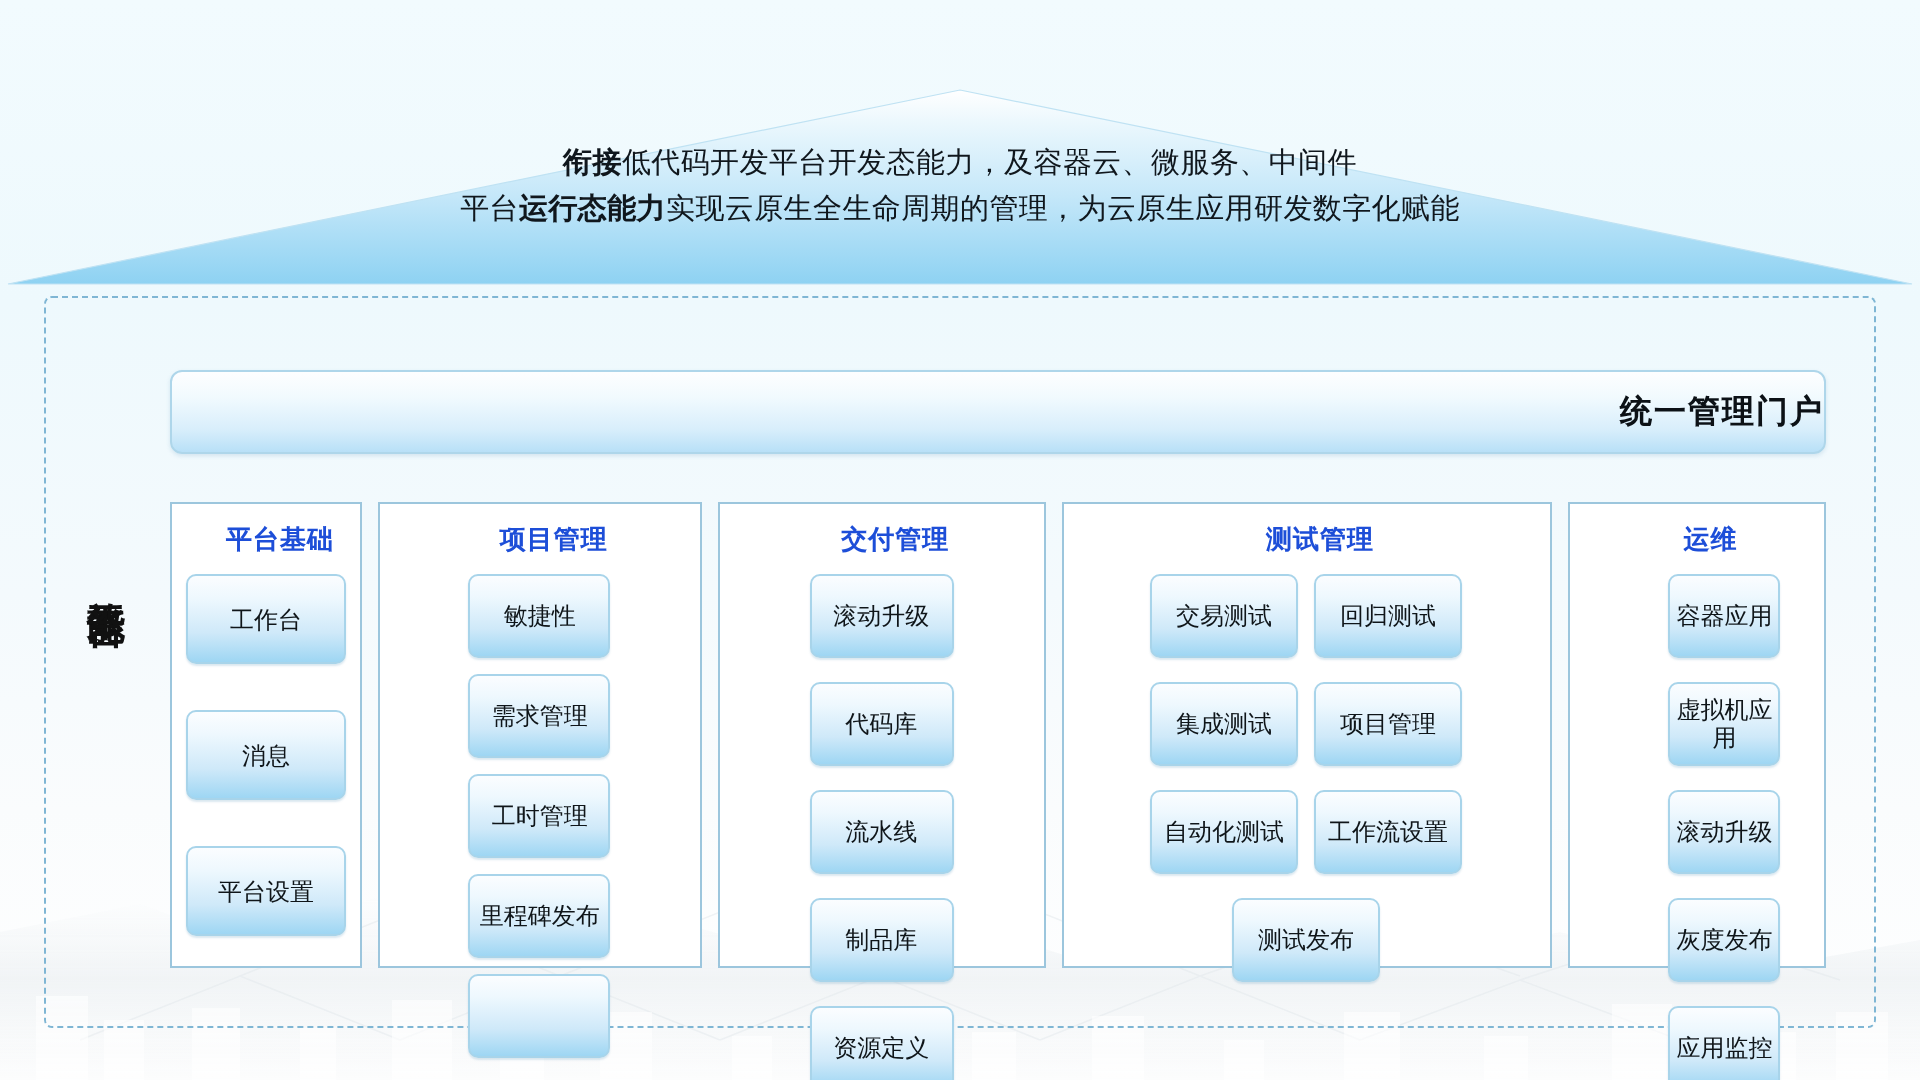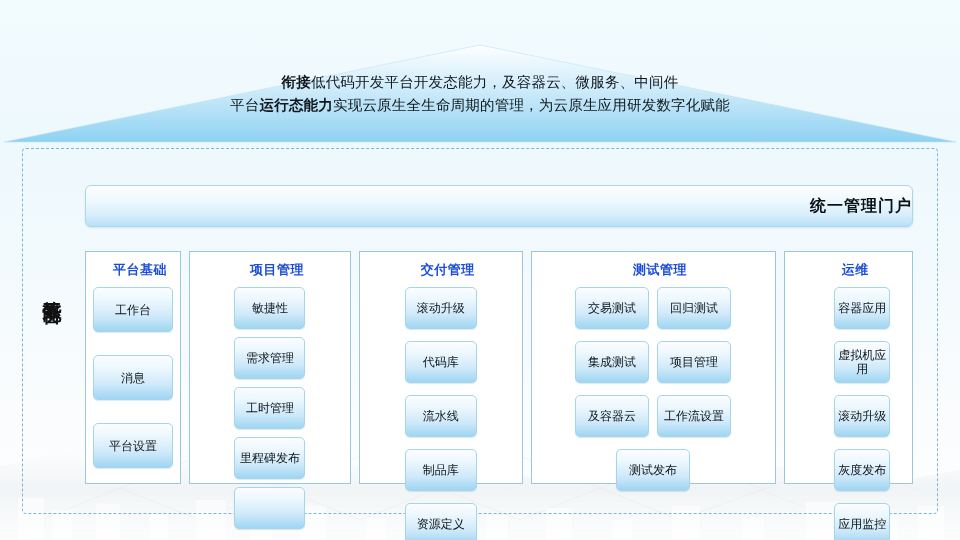--- a/index.html
+++ b/index.html
@@ -335,21 +335,21 @@
         <div class="tile">
             <span>回归测试</span>
           </div>
         <div class="tile">
             <span>集成测试</span>
           </div>
         <div class="tile">
             <span>项目管理</span>
           </div>
         <div class="tile">
-            <span>及容器云</span>
+            <span>自动化测试</span>
           </div>
         <div class="tile">
             <span>工作流设置</span>
           </div>
         <div class="tile">
             <span>测试发布</span>
           </div>
       </div>
     </div>
 

